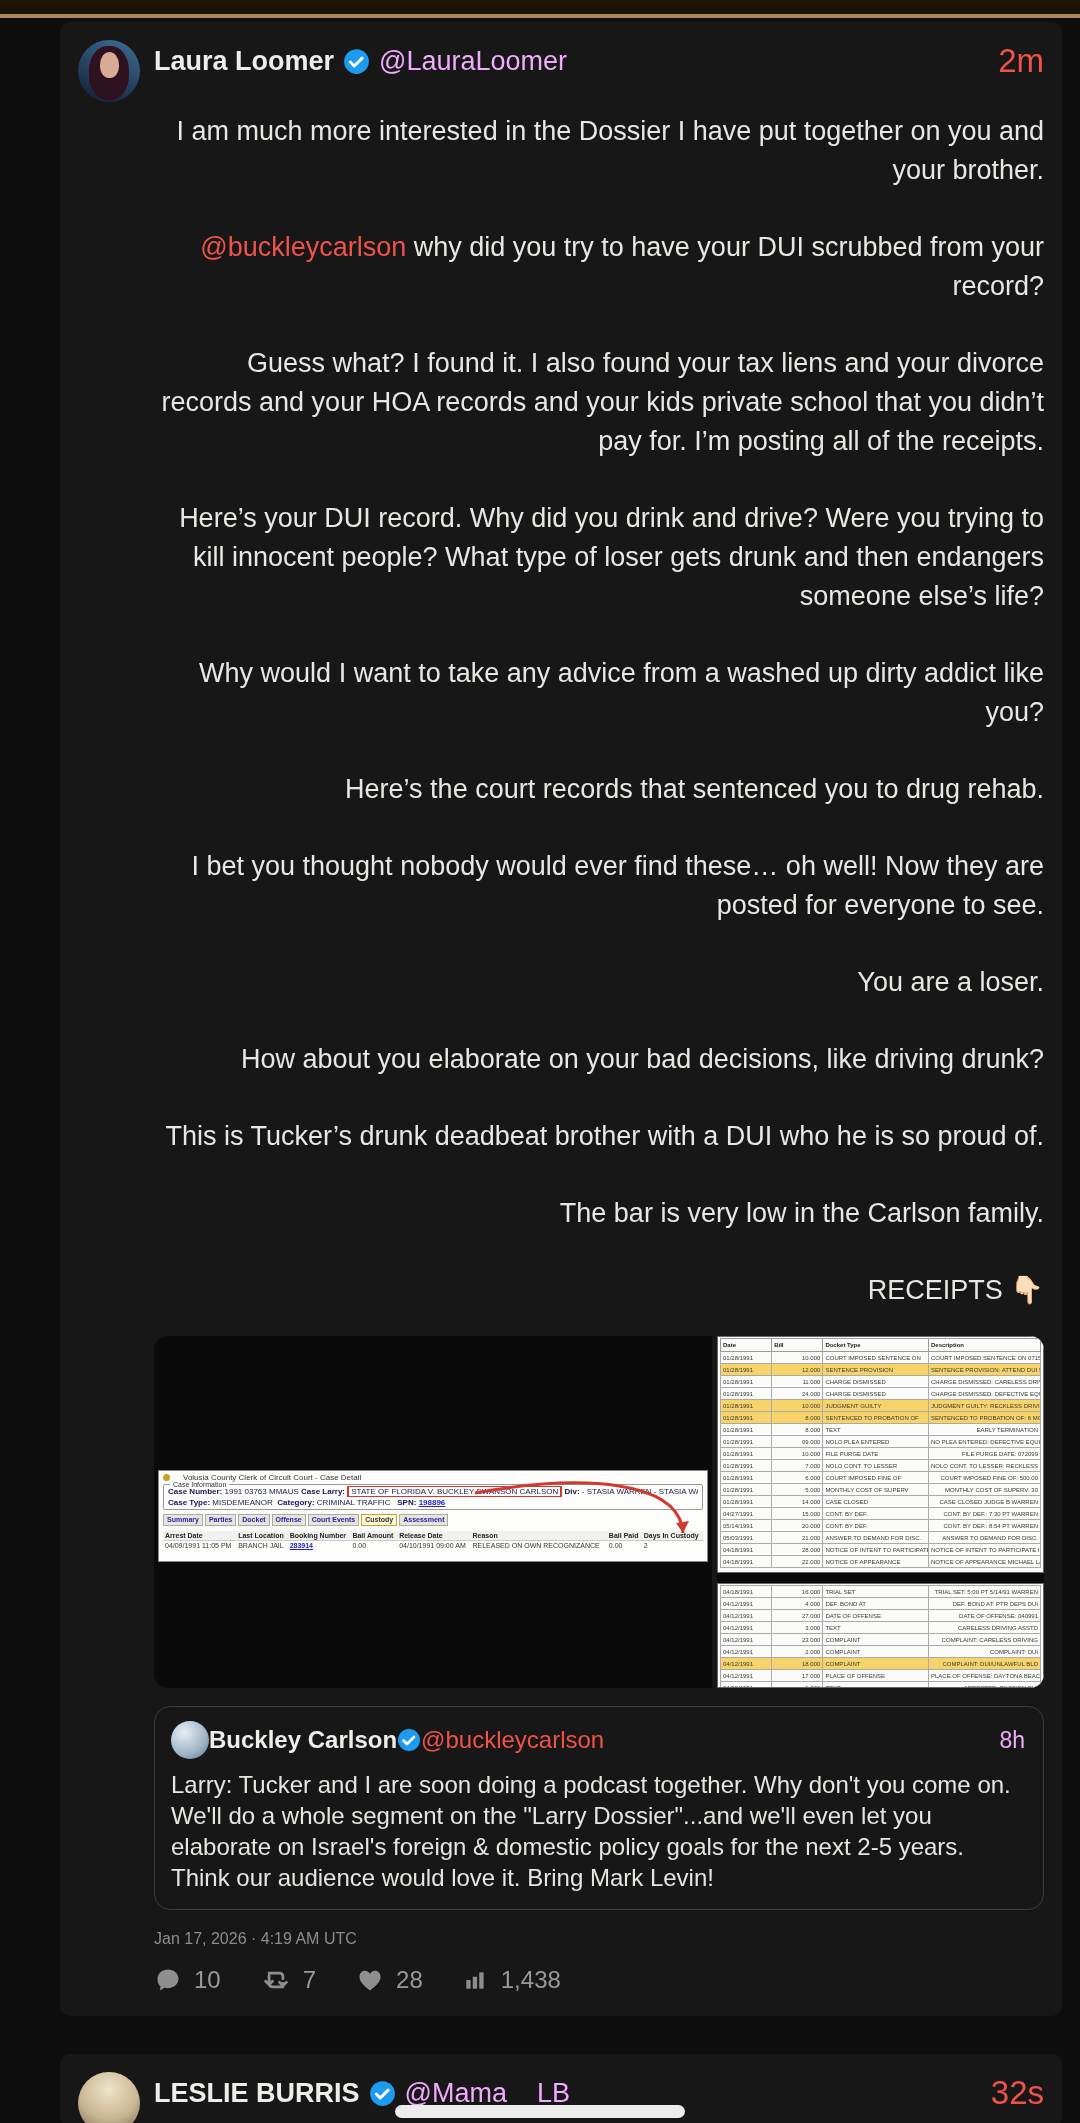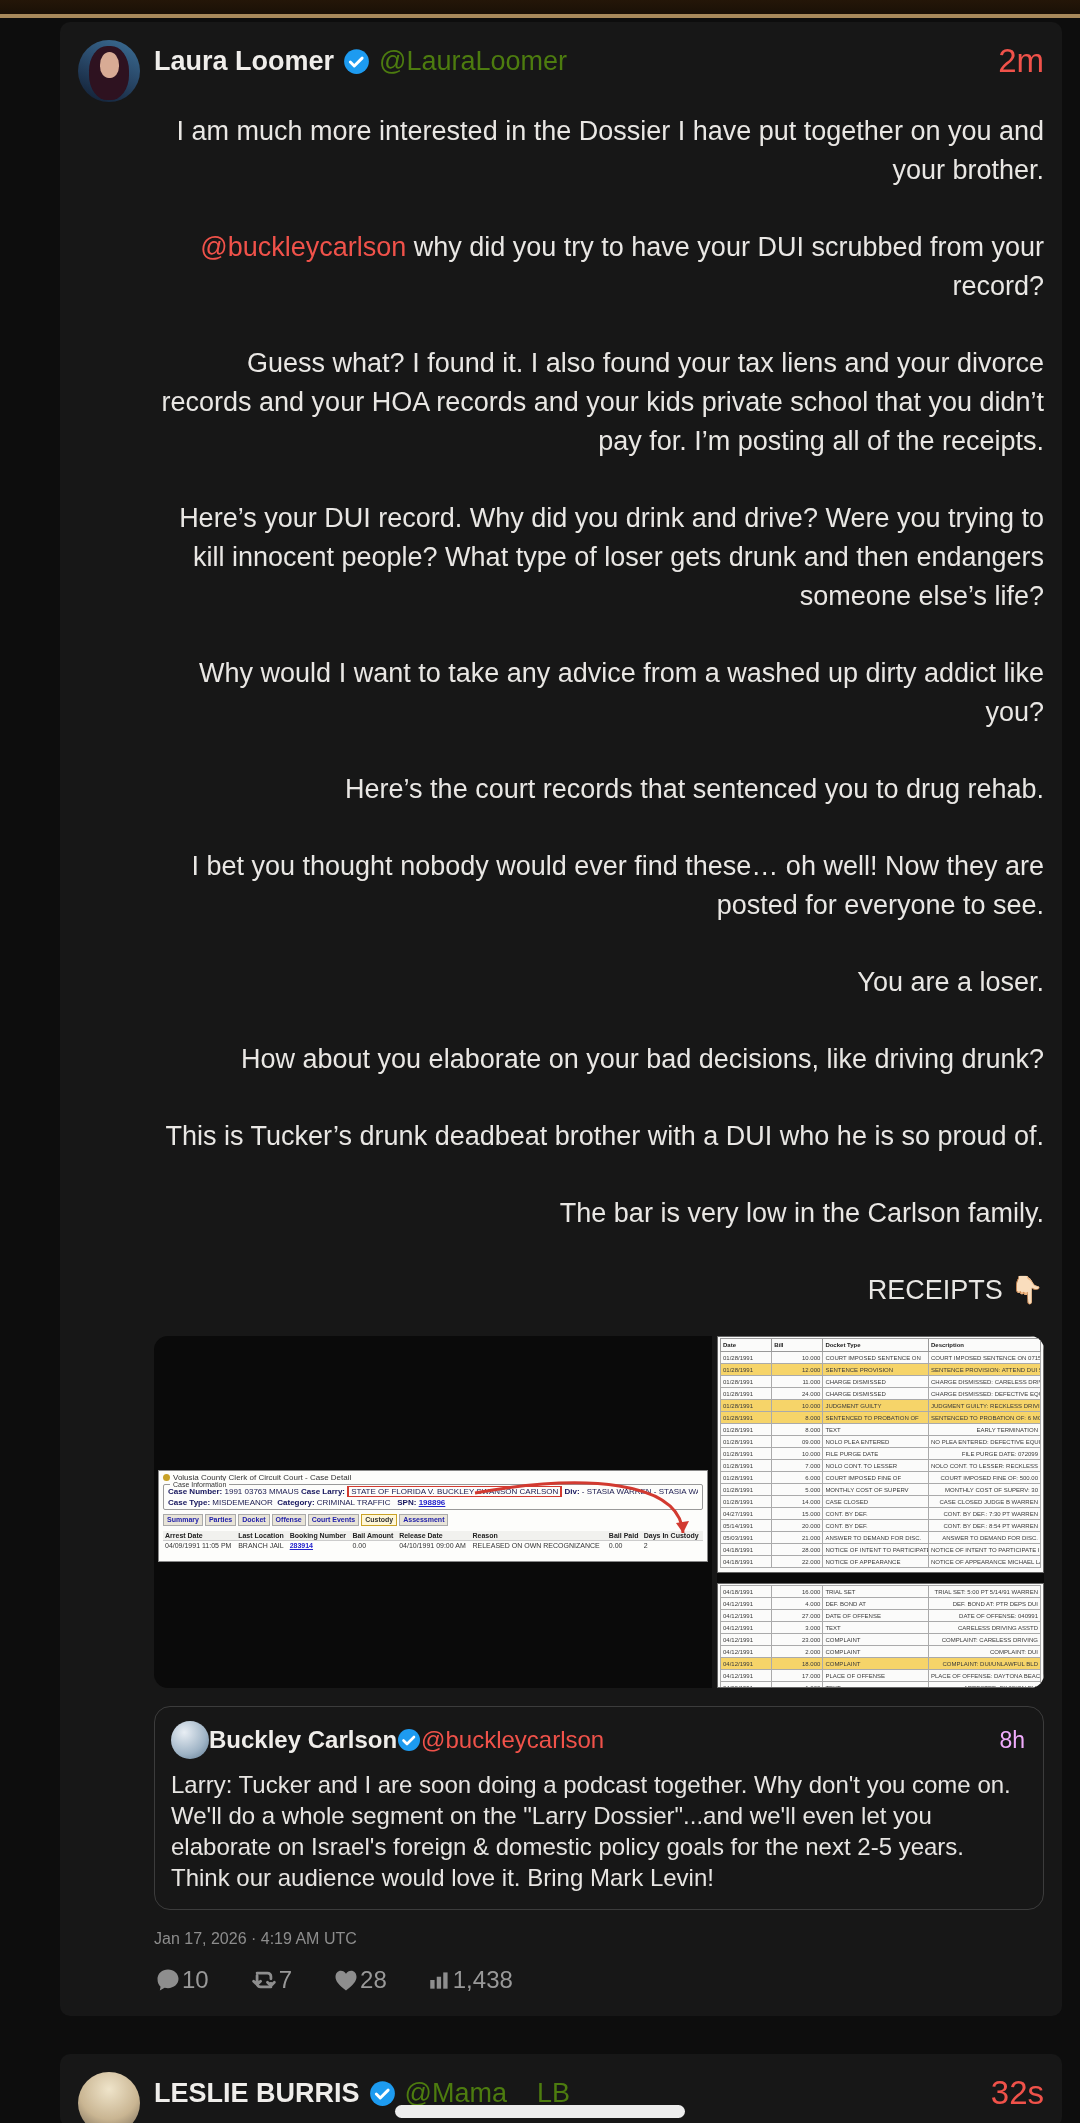--- a/index.html
+++ b/index.html
@@ -13,32 +13,32 @@
   .avatar { width:62px; height:62px; border-radius:50%; flex:0 0 62px; position:relative; overflow:hidden; }
   .av-laura { background:linear-gradient(205deg,#3c6f96 0%,#2a4a6b 45%,#101c30 100%); }
   .av-laura .hair { position:absolute; left:18%; top:10%; width:64%; height:86%; background:#2e1220; border-radius:46%; }
   .av-laura .face { position:absolute; left:35%; top:20%; width:31%; height:42%; background:#d8ab95; border-radius:50% 50% 46% 46%; }
   .av-buckley { background:radial-gradient(circle at 35% 30%, #e8eef4, #9fb4c6 60%, #5c7890); }
   .av-leslie { background:radial-gradient(circle at 50% 28%, #efe4ca, #c9b592 55%, #6b5f4e); }
   .head-col { flex:1; margin-left:14px; min-width:0; }
   .name-row { display:flex; align-items:center; gap:9px; padding-top:2px; }
   .disp-name { color:#efedea; font-weight:700; font-size:27px; }
   .badge { width:27px; height:27px; flex:0 0 27px; }
-  .handle { color:#4d7c0f; font-size:27px; }
+  .handle { color:#f0abfc; font-size:27px; }
   .time-ago { margin-left:auto; color:#f0524a; font-size:33px; }
   .body-text { margin-top:32px;text-align:right; }
   .body-text p { color:#e9e7e4; font-size:27px; line-height:39px; margin-bottom:38px; }
   .body-text p:last-child { margin-bottom:0; }
   .mention { color:#f0524a; }
   
   .media { margin-top:26px; display:flex; gap:5px; height:352px; border-radius:14px; overflow:hidden; }
   .media-left { width:558px; background:#0a0a0a; position:relative; }
   .media-right { flex:1; background:#0a0a0a; display:flex; flex-direction:column; gap:10px; }
   .court-strip { position:absolute; left:4px; right:4px; top:134px; height:92px; background:#fdfdfb; border:1px solid #888; padding:2px 4px; overflow:hidden; }
-  .cs-title { font-size:8px; color:#333; display:flex; align-items:center; gap:3px; }
+  .cs-title { font-size:8px; color:#333; display:flex; align-items:center; gap:13px; }
   .cs-dot { width:7px; height:7px; border-radius:50%; background:#c9a227; display:inline-block; }
   .cs-box { border:1px solid #999; border-radius:2px; margin-top:2px; padding:1px 4px; font-size:8px; color:#1a1a4e; position:relative; }
   .cs-box .sec { position:absolute; top:-4px; left:6px; background:#fdfdfb; padding:0 3px; font-size:7px; color:#333; }
   .cs-line { white-space:nowrap; overflow:hidden; line-height:11px; }
   .cs-line b { color:#14145c; }
   .red-box { border:2px solid #d23a30; padding:0 2px; }
   .cs-link { color:#2222cc; text-decoration:underline; font-weight:700; }
   .cs-tabs { margin-top:4px; display:flex; gap:2px; font-size:7px; }
   .cs-tab { background:#e8e4d8; border:1px solid #aaa; color:#2222aa; font-weight:700; padding:0 3px; line-height:10px; }
   .cs-tab.active { background:#fff7d6; border-color:#c9a227; color:#333; }
@@ -61,21 +61,21 @@
   .quoted { margin-top:18px; border:1px solid #3c3c3c; border-radius:16px; padding:14px 18px 16px 16px; }
   .q-head { display:flex; align-items:center; }
   .q-avatar { width:38px; height:38px; border-radius:50%; flex:0 0 38px; }
   .q-name { color:#efedea; font-weight:700; font-size:24px; }
   .q-badge { width:24px; height:24px; flex:0 0 24px; }
   .q-handle { color:#f0524a; font-size:24px; }
   .q-time { margin-left:auto; color:#f0abfc; font-size:23px; }
   .q-text { margin-top:10px; color:#e7e5e2; font-size:24px; line-height:31px; }
   .timestamp { margin-top:20px; color:#8d8d8d; font-size:16px; }
   .stats { margin-top:18px; display:flex; align-items:center; gap:40px; color:#999; font-size:24px; }
-  .stat { display:flex; align-items:center; gap:0; }
+  .stat { display:flex; align-items:center; gap:12px; }
   .stat svg { display:block; }
   .home-indicator { position:absolute; left:395px; bottom:5px; width:290px; height:13px; border-radius:7px; background:#ededed; }
 </style>
 </head>
 <body>
 
 <div class="top-strip"></div>
 <div class="gold-line"></div>
 
 <div class="card">

